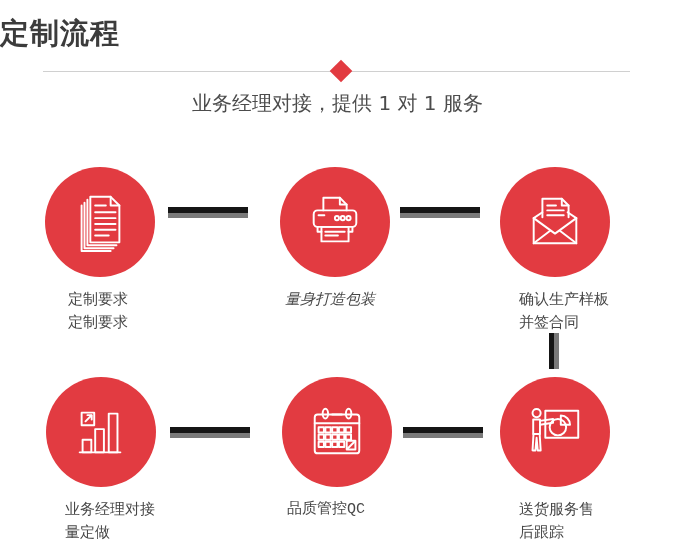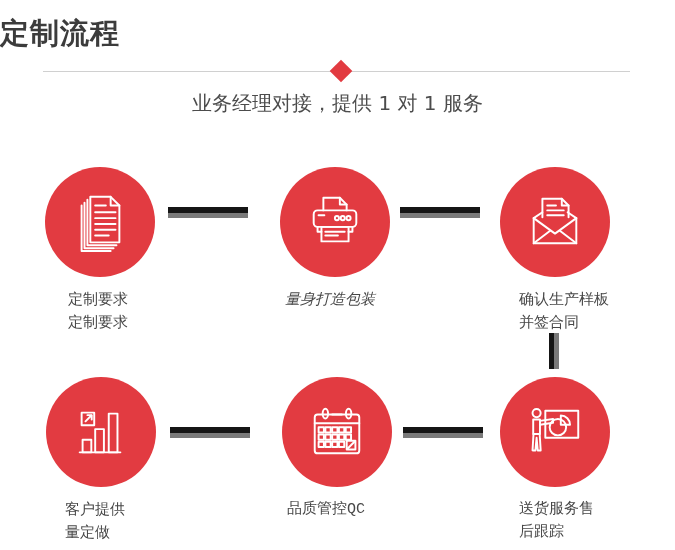--- a/index.html
+++ b/index.html
@@ -36,21 +36,21 @@
   .circle svg{width:62px;height:62px;display:block;}
   .icon-stroke{stroke:#ffffff;fill:none;stroke-width:2;stroke-linecap:round;stroke-linejoin:round;}
   .label{
     position:absolute;font-size:15px;line-height:23px;color:#474747;white-space:nowrap;
   }
   .l1{left:68px;top:288px;}
   .l2{left:285px;top:288px;font-style:italic;}
   .l3{left:519px;top:288px;}
   .l4{left:65px;top:498px;}
   .l5{left:287px;top:498px;font-family:Liberation Mono, monospace;}
-  .l6{left:519px;top:498px;font-family:Liberation Mono, monospace;}
+  .l6{left:519px;top:498px;}
   .hbar{position:absolute;width:80px;height:11px;}
   .hbar .bar-dark{height:6px;background:#151515;}
   .hbar .bar-gray{height:5px;background:#7a7a7a;}
   .h1{left:168px;top:207px;}
   .h2{left:400px;top:207px;}
   .h3{left:170px;top:427px;}
   .h4{left:403px;top:427px;}
   .vbar{position:absolute;left:549px;top:333px;width:10px;height:36px;display:flex;}
   .vbar .bar-dark{width:5px;background:#151515;}
   .vbar .bar-gray{width:5px;background:#7a7a7a;}
@@ -176,21 +176,21 @@
   <div>定制要求</div>
 </div>
 <div class="label l2">
   <div>量身打造包装</div>
 </div>
 <div class="label l3">
   <div>确认生产样板</div>
   <div>并签合同</div>
 </div>
 <div class="label l4">
-  <div>客户提供</div>
+  <div>业务经理对接</div>
   <div>量定做</div>
 </div>
 <div class="label l5">
   <div>品质管控QC</div>
 </div>
 <div class="label l6">
   <div>送货服务售</div>
   <div>后跟踪</div>
 </div>
 

